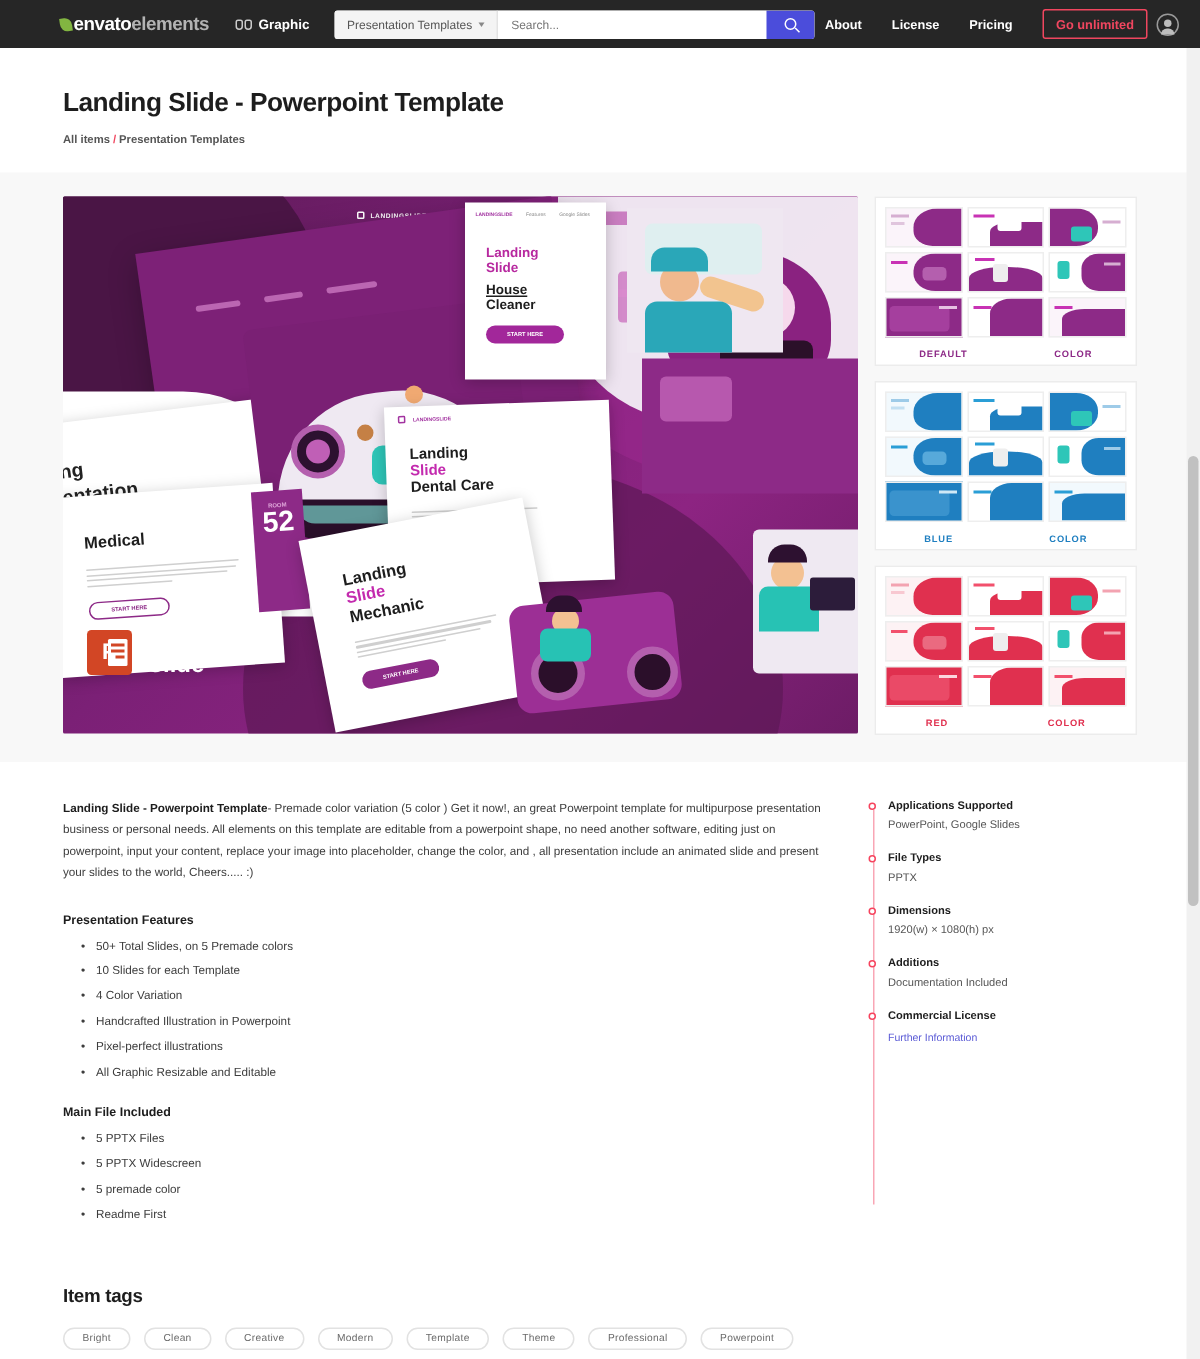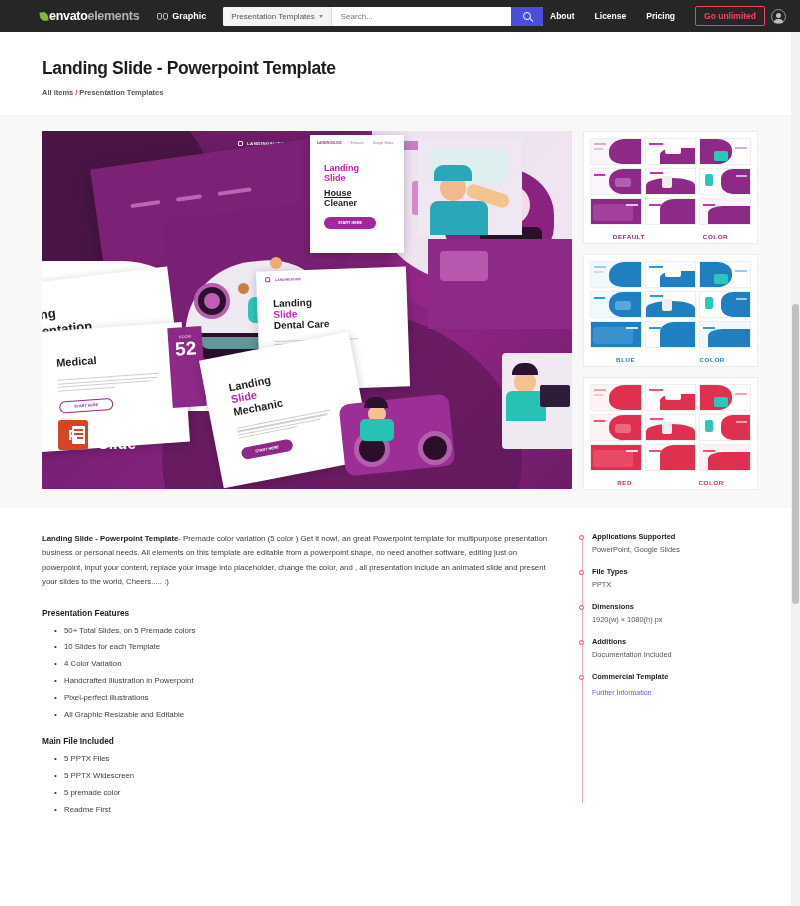--- a/index.html
+++ b/index.html
@@ -530,23 +530,37 @@
       </div>
 
       <div class="meta-item">
         <span class="meta-dot"></span>
         <div class="meta-label">Additions</div>
         <div class="meta-value">Documentation Included</div>
       </div>
 
       <div class="meta-item">
         <span class="meta-dot"></span>
-        <div class="meta-label">Commercial Template</div>
+        <div class="meta-label">Commercial License</div>
         <a href="#" class="meta-link">Further Information</a>
       </div>
     </div>
   </div>
 
+  <div class="tags-zone">
+    <h2 class="tags-title">Item tags</h2>
+    <div class="tag-list">
+      <span class="tag">Bright</span>
+      <span class="tag">Clean</span>
+      <span class="tag">Creative</span>
+      <span class="tag">Modern</span>
+      <span class="tag">Template</span>
+      <span class="tag">Theme</span>
+      <span class="tag">Professional</span>
+      <span class="tag">Powerpoint</span>
+
+    </div>
+  </div>
 
   <div class="sbar">
     <div class="sthumb"></div>
   </div>
 </div>
 
 </body></html>

